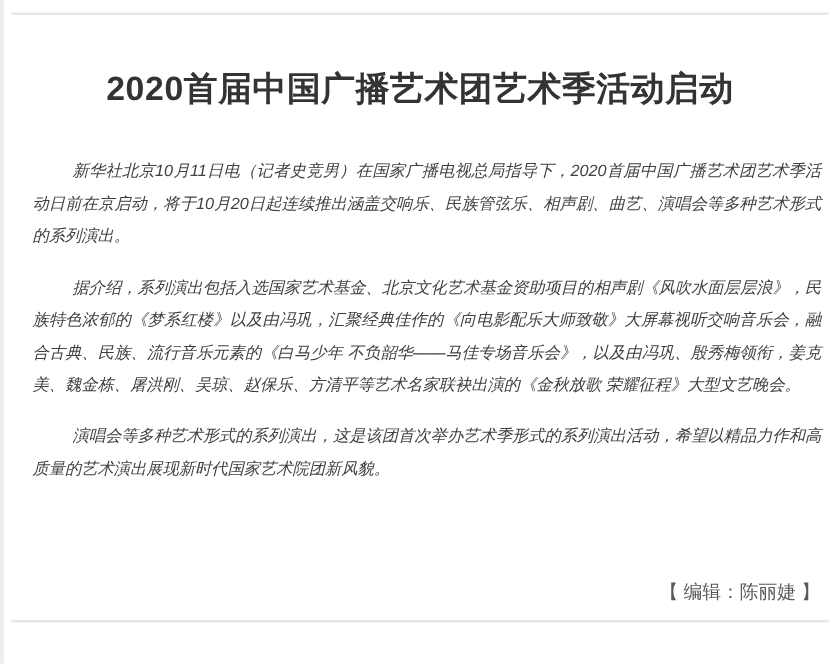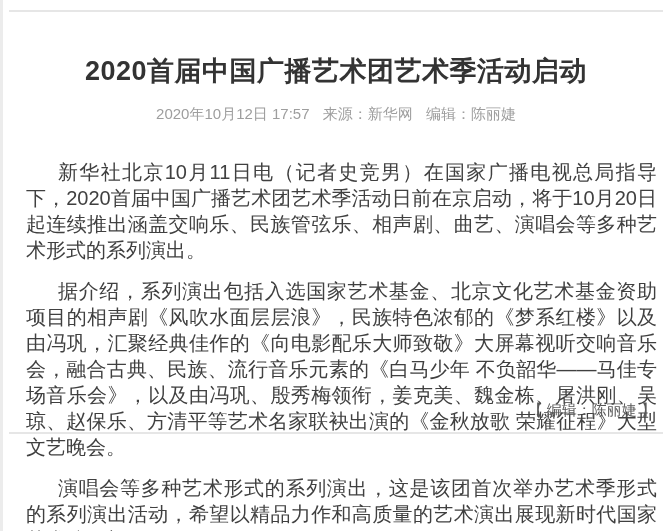--- a/index.html
+++ b/index.html
@@ -20,21 +20,21 @@
     top: 0;
     width: 3px;
     height: 531px;
     background: #ececec;
   }
   .article {
     position: absolute;
     left: 9px;
     top: 10px;
     width: 654px;
-    height: 424px;
+    height: 488px;
     box-sizing: border-box;
     border-top: 2px solid #e6e6e6;
     border-bottom: 2px solid #e6e6e6;
     background: #ffffff;
   }
   .title {
     margin: 42px 10px 0 10px;
     text-align: center;
     font-size: 27px;
     line-height: 34px;
@@ -51,48 +51,44 @@
   }
   .meta span + span {
     margin-left: 9px;
   }
   .content {
     margin-top: 36px;
     padding: 0 6px 0 17px;
   }
   .content p {
     margin: 0 0 15px 0;
-    font-size: 20px;
+    font-size: 13px;
     line-height: 26px;
     color: #404040;
     text-align: justify;
     text-indent: 32px;
+    font-style: italic;
   }
   .editor-footer {
     position: absolute;
     right: 7px;
     bottom: 13px;
     font-size: 15px;
     line-height: 18px;
     color: #595959;
   }
 </style>
 </head>
 <body>
 
 <div class="left-strip"></div>
 
 <div class="article">
   <h1 class="title">2020首届中国广播艺术团艺术季活动启动</h1>
 
-  <div class="meta">
-    <span>2020年10月12日 17:57</span>
-    <span>来源：新华网</span>
-    <span>编辑：陈丽婕</span>
-  </div>
 
   <div class="content">
     <p>新华社北京10月11日电（记者史竞男）在国家广播电视总局指导下，2020首届中国广播艺术团艺术季活动日前在京启动，将于10月20日起连续推出涵盖交响乐、民族管弦乐、相声剧、曲艺、演唱会等多种艺术形式的系列演出。</p>
     <p>据介绍，系列演出包括入选国家艺术基金、北京文化艺术基金资助项目的相声剧《风吹水面层层浪》，民族特色浓郁的《梦系红楼》以及由冯巩，汇聚经典佳作的《向电影配乐大师致敬》大屏幕视听交响音乐会，融合古典、民族、流行音乐元素的《白马少年 不负韶华——马佳专场音乐会》，以及由冯巩、殷秀梅领衔，姜克美、魏金栋、屠洪刚、吴琼、赵保乐、方清平等艺术名家联袂出演的《金秋放歌 荣耀征程》大型文艺晚会。</p>
     <p>演唱会等多种艺术形式的系列演出，这是该团首次举办艺术季形式的系列演出活动，希望以精品力作和高质量的艺术演出展现新时代国家艺术院团新风貌。</p>
   </div>
 
   <div class="editor-footer">【 编辑：陈丽婕 】</div>
 </div>
 

